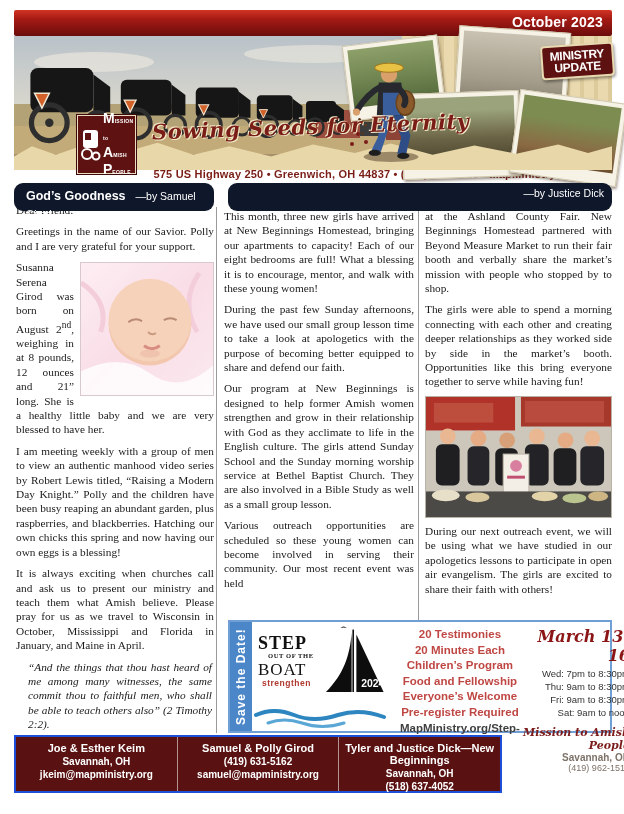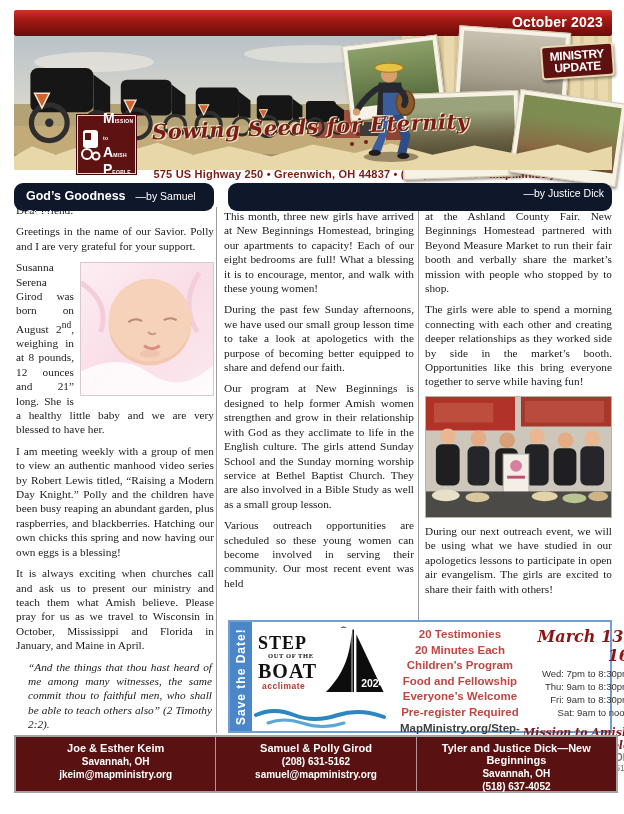--- a/index.html
+++ b/index.html
@@ -105,39 +105,39 @@
   .ribbon {
     width:22px; background:#4a86c8; color:#fff; flex:none;
     display:flex; align-items:center; justify-content:center;
     writing-mode:vertical-rl; transform:rotate(180deg);
     font:bold 12px "Liberation Sans",sans-serif; letter-spacing:1px;
   }
   .boat-block { position:relative; width:148px; flex:none; }
   .step-stack { position:absolute; left:6px; top:12px; font-family:"Liberation Serif",serif; color:#111; line-height:1; }
   .step-word { font-weight:bold; font-size:18px; letter-spacing:1px; }
   .ootb { font-size:6.5px; font-weight:bold; letter-spacing:.6px; margin:1px 0 1px 10px; }
-  .boat-word { font-weight:bold; font-size:20px; letter-spacing:1px; }
+  .boat-word { font-weight:normal; font-size:17px; letter-spacing:1px; }
   .conf-word { font:bold 8.5px "Liberation Sans",sans-serif; color:#b03a30; letter-spacing:.5px; margin-left:4px; }
   .sail-svg { position:absolute; left:58px; top:2px; width:88px; height:88px; }
   .waves-svg { position:absolute; left:2px; bottom:2px; width:140px; height:20px; }
   .highlights {
     flex:1; padding-top:5px; text-align:center;
     font:600 11.5px/15.5px "Liberation Sans",sans-serif; color:#bf4743;
   }
   .hl-url { color:#3f3f3f; font-weight:600; margin-top:1px; }
   .date-block { width:118px; flex:none; text-align:right; padding:5px 8px 0 0; font-family:"Liberation Sans",sans-serif; }
   .date-range { font:bold italic 16px "DejaVu Serif",serif; color:#8b1515; margin-bottom:2px; }
   .sched { font-size:9.5px; line-height:13px; color:#333; }
   .org-script { font:bold italic 11px "DejaVu Serif",serif; color:#7b1b1b; margin-top:7px; }
   .org-city { font-size:10px; font-weight:bold; color:#7d7268; }
   .org-phone { font-size:9px; color:#7d7268; }
   
   .footer {
-    position:absolute; left:14px; top:735px; width:604px; height:58px;
-    background:#591111; border:2px solid #a3a3a3; z-index:10;
+    position:absolute; left:14px; top:735px; width:488px; height:58px;
+    background:#591111; border:2px solid #1d4ed8; z-index:10;
     display:flex; color:#fff; font-family:"Liberation Sans",sans-serif; text-align:center;
   }
   .fcol { flex:1; padding-top:5px; position:relative; }
   .fcol + .fcol { border-left:1px solid rgba(255,255,255,.55); }
   .fname { font-weight:bold; font-size:11px; margin-bottom:2px; }
   .fline { font-size:10px; line-height:12.5px; font-weight:bold; }
 </style>
 </head>
 <body>
 
@@ -361,21 +361,21 @@
         <path d="M38,0 q4,-4 8,0 q-4,-1 -8,0" fill="#111"></path>
         <rect x="53" y="2" width="2" height="78" fill="#111"></rect>
         <path d="M52,6 C50,34 42,58 20,80 L52,80 Z" fill="#0d0d0d"></path>
         <polygon points="58,8 58,80 92,80" fill="#0d0d0d"></polygon>
         <text x="64" y="74" font-family="Liberation Sans, sans-serif" font-size="13" font-weight="bold" fill="#fff">2024</text>
       </svg>
       <div class="step-stack">
         <div class="step-word">STEP</div>
         <div class="ootb">OUT OF THE</div>
         <div class="boat-word">BOAT</div>
-        <div class="conf-word">acclimate</div>
+        <div class="conf-word">strengthen</div>
       </div>
       <svg class="waves-svg" viewBox="0 0 140 20">
         <path d="M2,6 q18,-8 38,0 q20,8 44,0 q22,-7 46,2" stroke="#2e86c1" stroke-width="4" fill="none" stroke-linecap="round"></path>
         <path d="M14,14 q16,-6 34,0 q20,7 42,0" stroke="#5aa7d6" stroke-width="3" fill="none" stroke-linecap="round"></path>
       </svg>
     </div>
     <div class="highlights">
       <div>20 Testimonies</div>
       <div>20 Minutes Each</div>
       <div>Children’s Program</div>
@@ -397,21 +397,21 @@
   </div>
 
   <div class="footer">
     <div class="fcol">
       <div class="fname">Joe &amp; Esther Keim</div>
       <div class="fline">Savannah, OH</div>
       <div class="fline">jkeim@mapministry.org</div>
     </div>
     <div class="fcol">
       <div class="fname">Samuel &amp; Polly Girod</div>
-      <div class="fline">(208) 631-5162</div>
+      <div class="fline">(419) 631-5162</div>
       <div class="fline">samuel@mapministry.org</div>
     </div>
     <div class="fcol">
       <div class="fname">Tyler and Justice Dick—New Beginnings</div>
       <div class="fline">Savannah, OH</div>
       <div class="fline">(518) 637-4052</div>
       <div class="fline">justice@mapministry.org</div>
     </div>
   </div>
 

